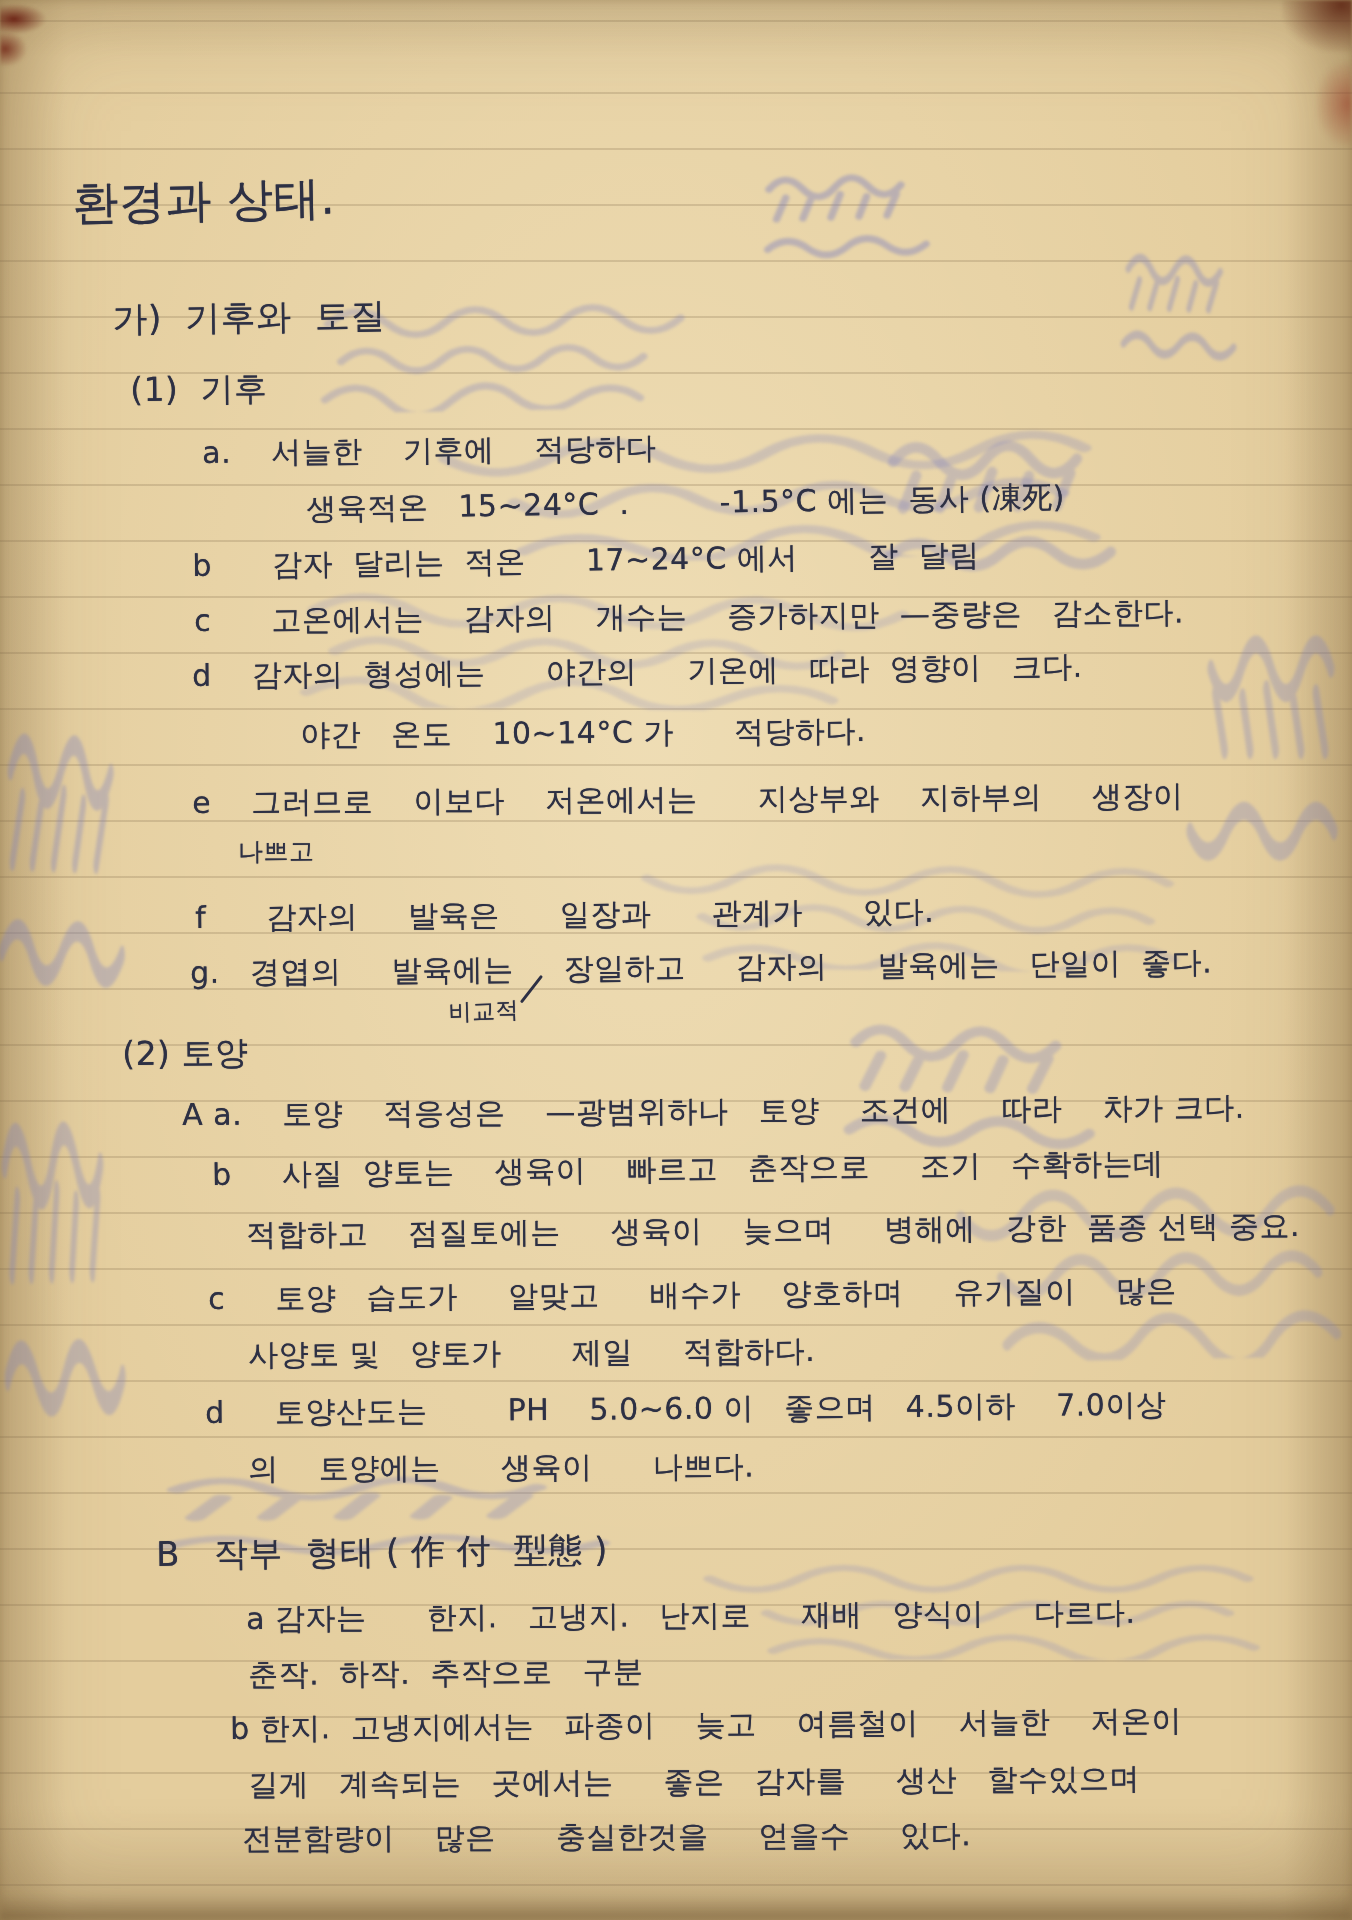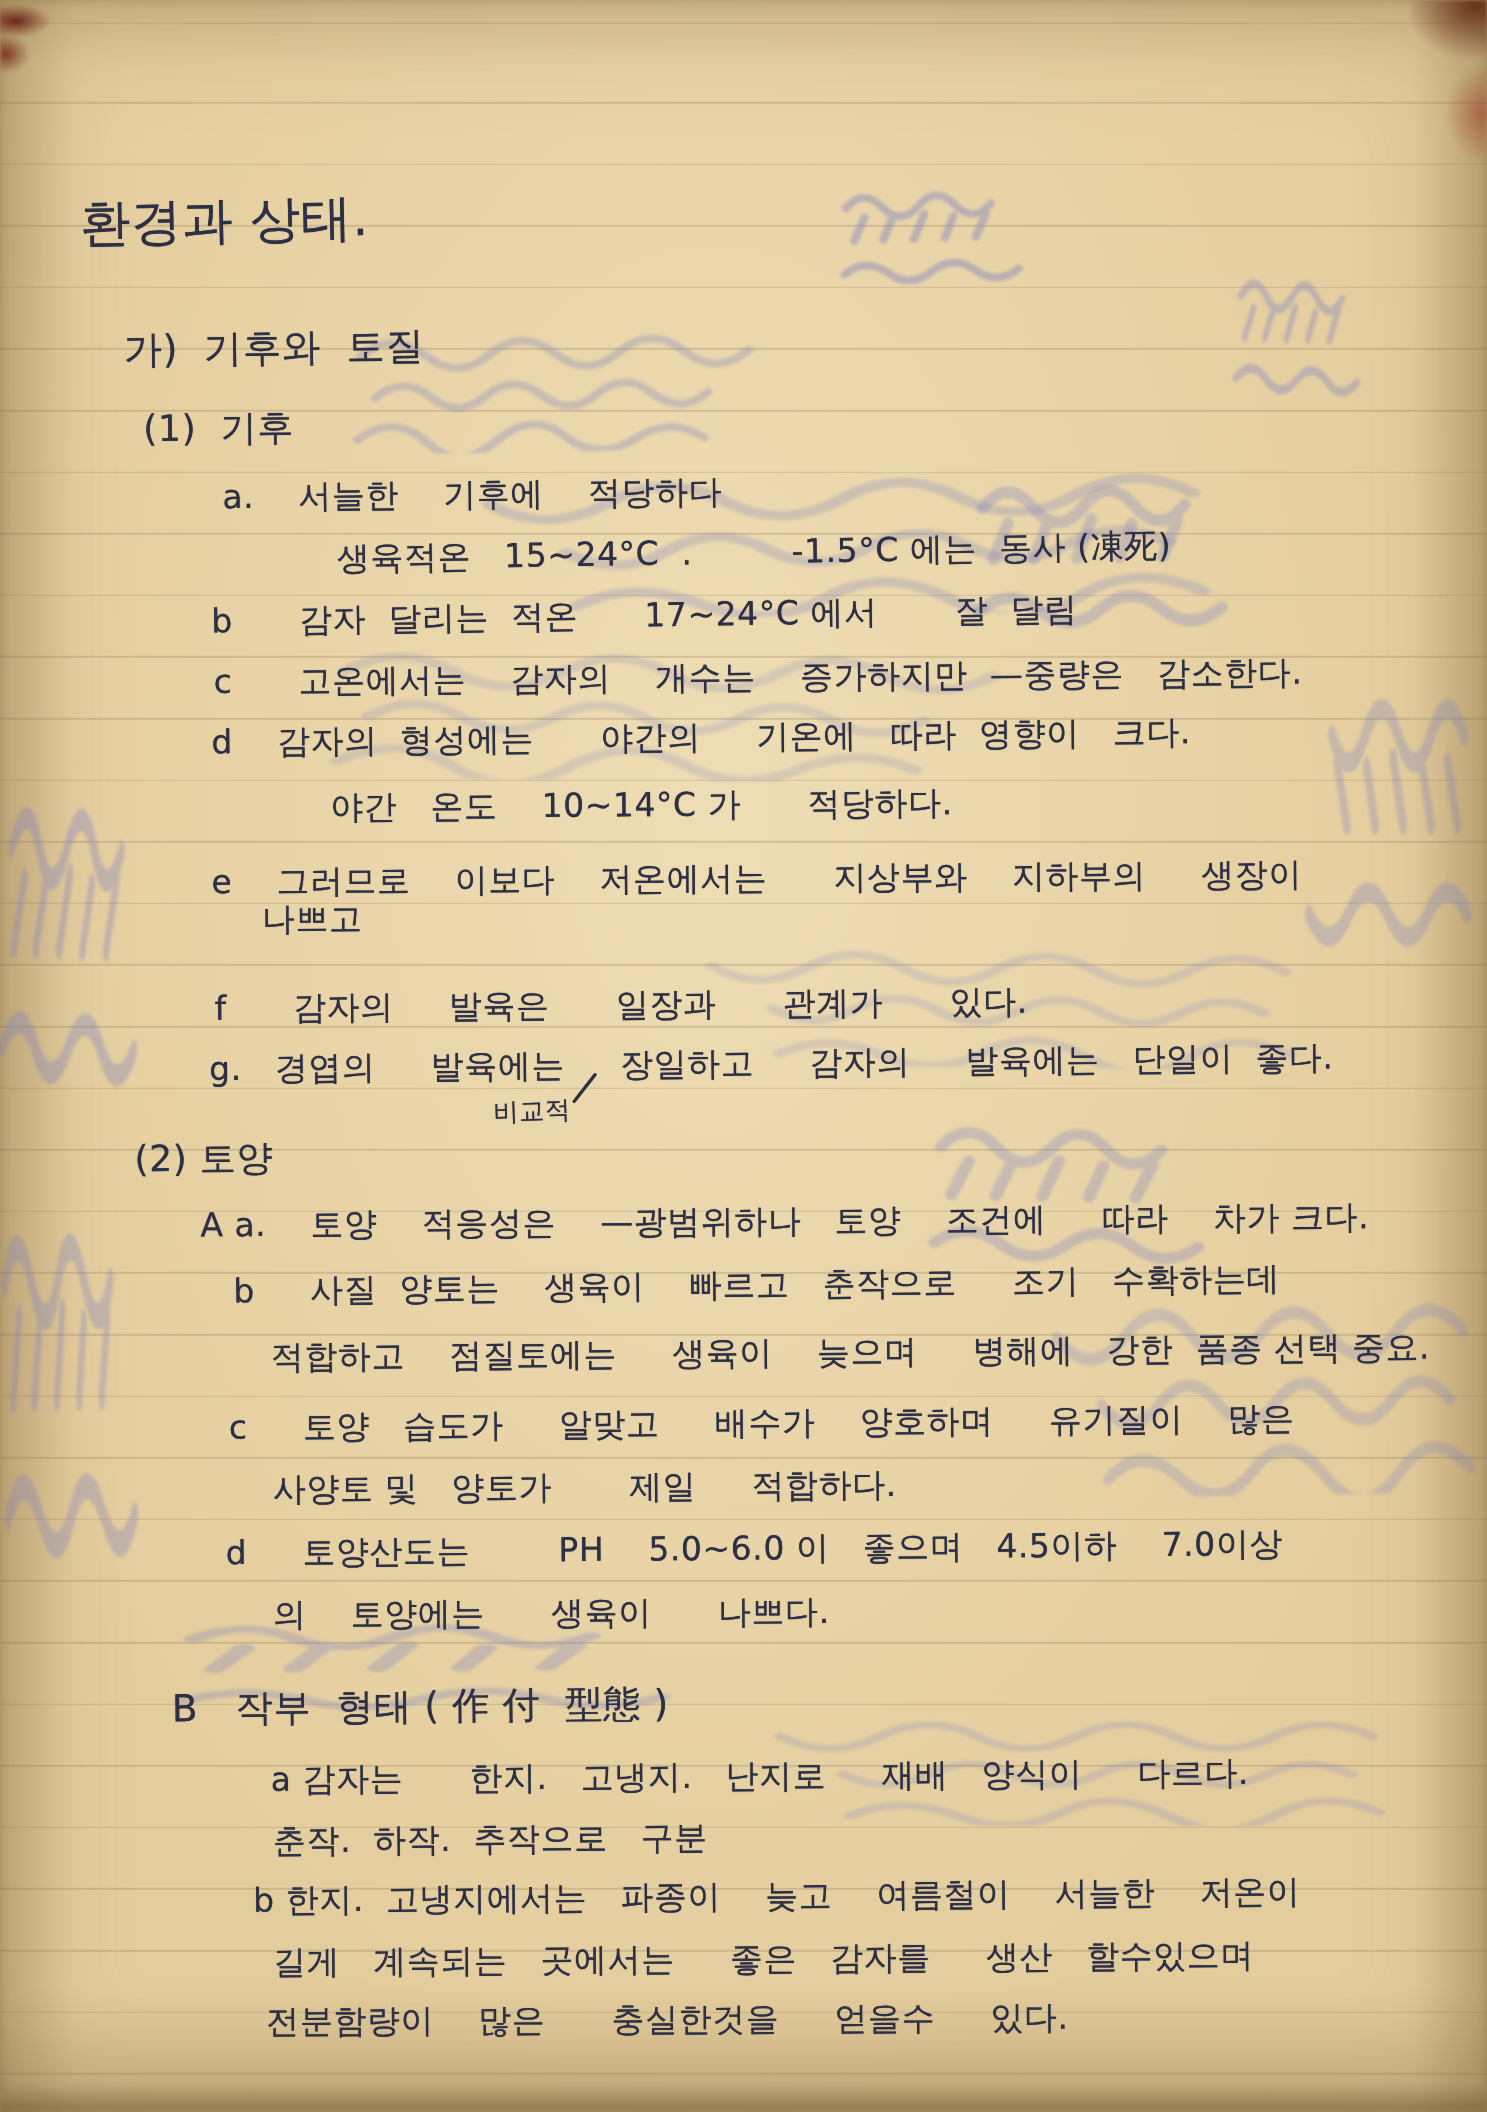--- a/index.html
+++ b/index.html
@@ -120,21 +120,21 @@
   <div class="ln" style="left:306px;top:492px;font-size:30px;transform:rotate(-.9deg)">생육적온   15~24°C  .         -1.5°C 에는  동사 (凍死)</div>
 
   <div class="ln" style="left:192px;top:549px;font-size:30px;transform:rotate(-.8deg)">b      감자  달리는  적온      17~24°C 에서       잘  달림</div>
 
   <div class="ln" style="left:194px;top:604px;font-size:30px;transform:rotate(-.5deg)">c      고온에서는    감자의    개수는    증가하지만  —중량은   감소한다.</div>
 
   <div class="ln" style="left:192px;top:659px;font-size:30px;transform:rotate(-.6deg)">d    감자의  형성에는      야간의     기온에   따라  영향이   크다.</div>
   <div class="ln" style="left:300px;top:718px;font-size:30px;transform:rotate(-.4deg)">야간   온도    10~14°C 가      적당하다.</div>
 
   <div class="ln" style="left:192px;top:786px;font-size:30px;transform:rotate(-.4deg)">e    그러므로    이보다    저온에서는      지상부와    지하부의     생장이</div>
-  <div class="ln" style="left:238px;top:820px;font-size:30px;transform:rotate(-.3deg)">나쁘고</div>
+  <div class="ln" style="left:238px;top:838px;font-size:25px;transform:rotate(-.3deg)">나쁘고</div>
 
   <div class="ln" style="left:195px;top:901px;font-size:30px;transform:rotate(-.5deg)">f      감자의     발육은      일장과      관계가      있다.</div>
 
   <div class="ln" style="left:190px;top:956px;font-size:30px;transform:rotate(-.6deg)">g.   경엽의     발육에는     장일하고     감자의     발육에는   단일이  좋다.</div>
   <div class="ln" style="left:448px;top:1000px;font-size:23px;transform:rotate(-2deg)">비교적</div>
   <div class="insert-mark" style="left:530px;top:972px;"></div>
 
   <div class="ln" style="left:122px;top:1036px;font-size:33px;transform:rotate(-.5deg)">(2) 토양</div>
 
   <div class="ln" style="left:182px;top:1098px;font-size:30px;transform:rotate(-.4deg)">A a.    토양    적응성은    —광범위하나   토양    조건에     따라    차가 크다.</div>

